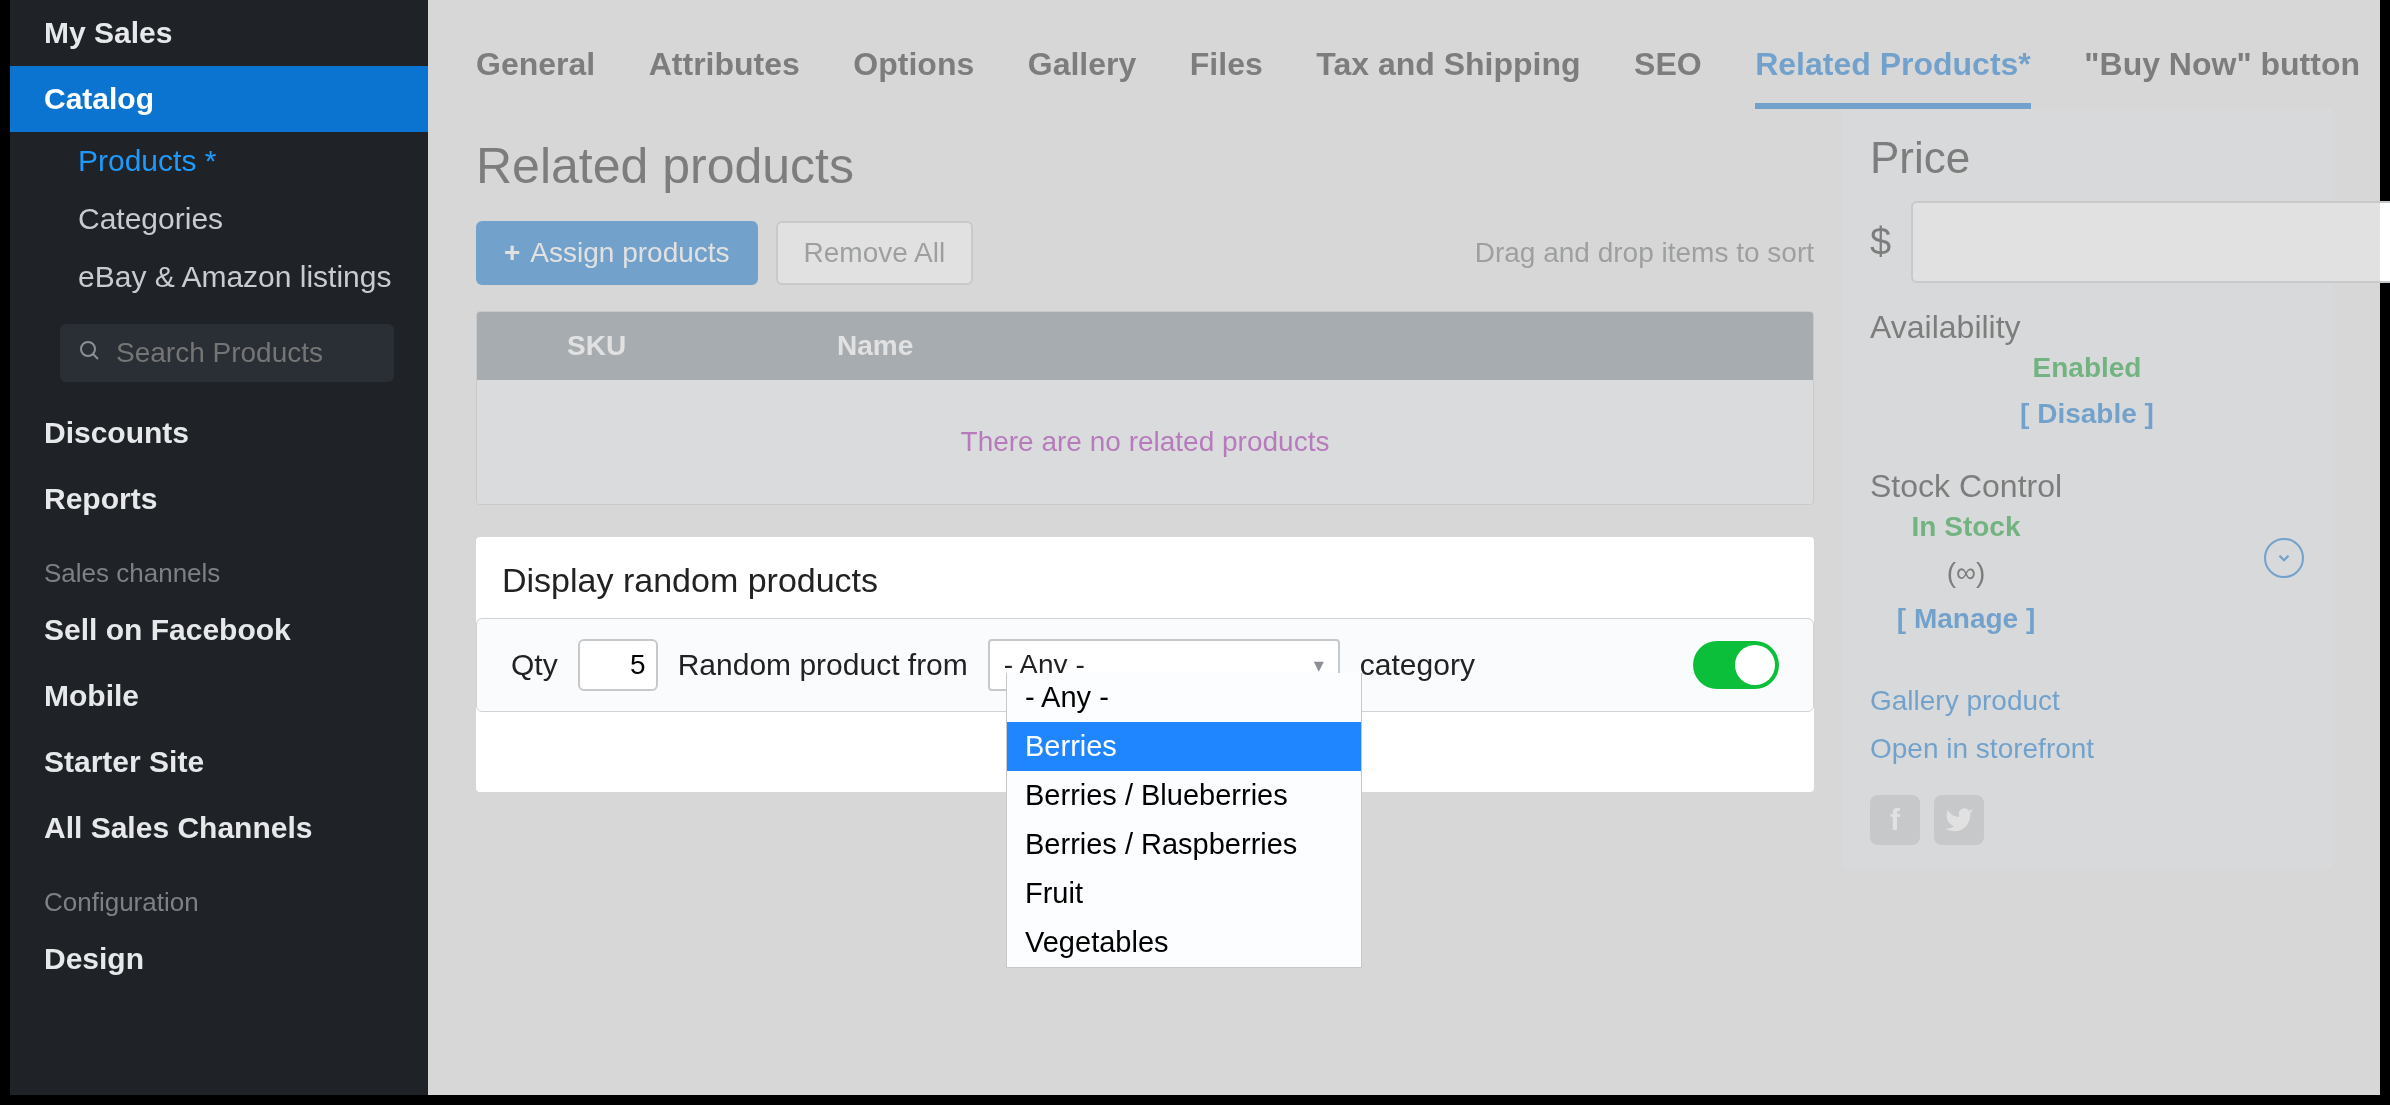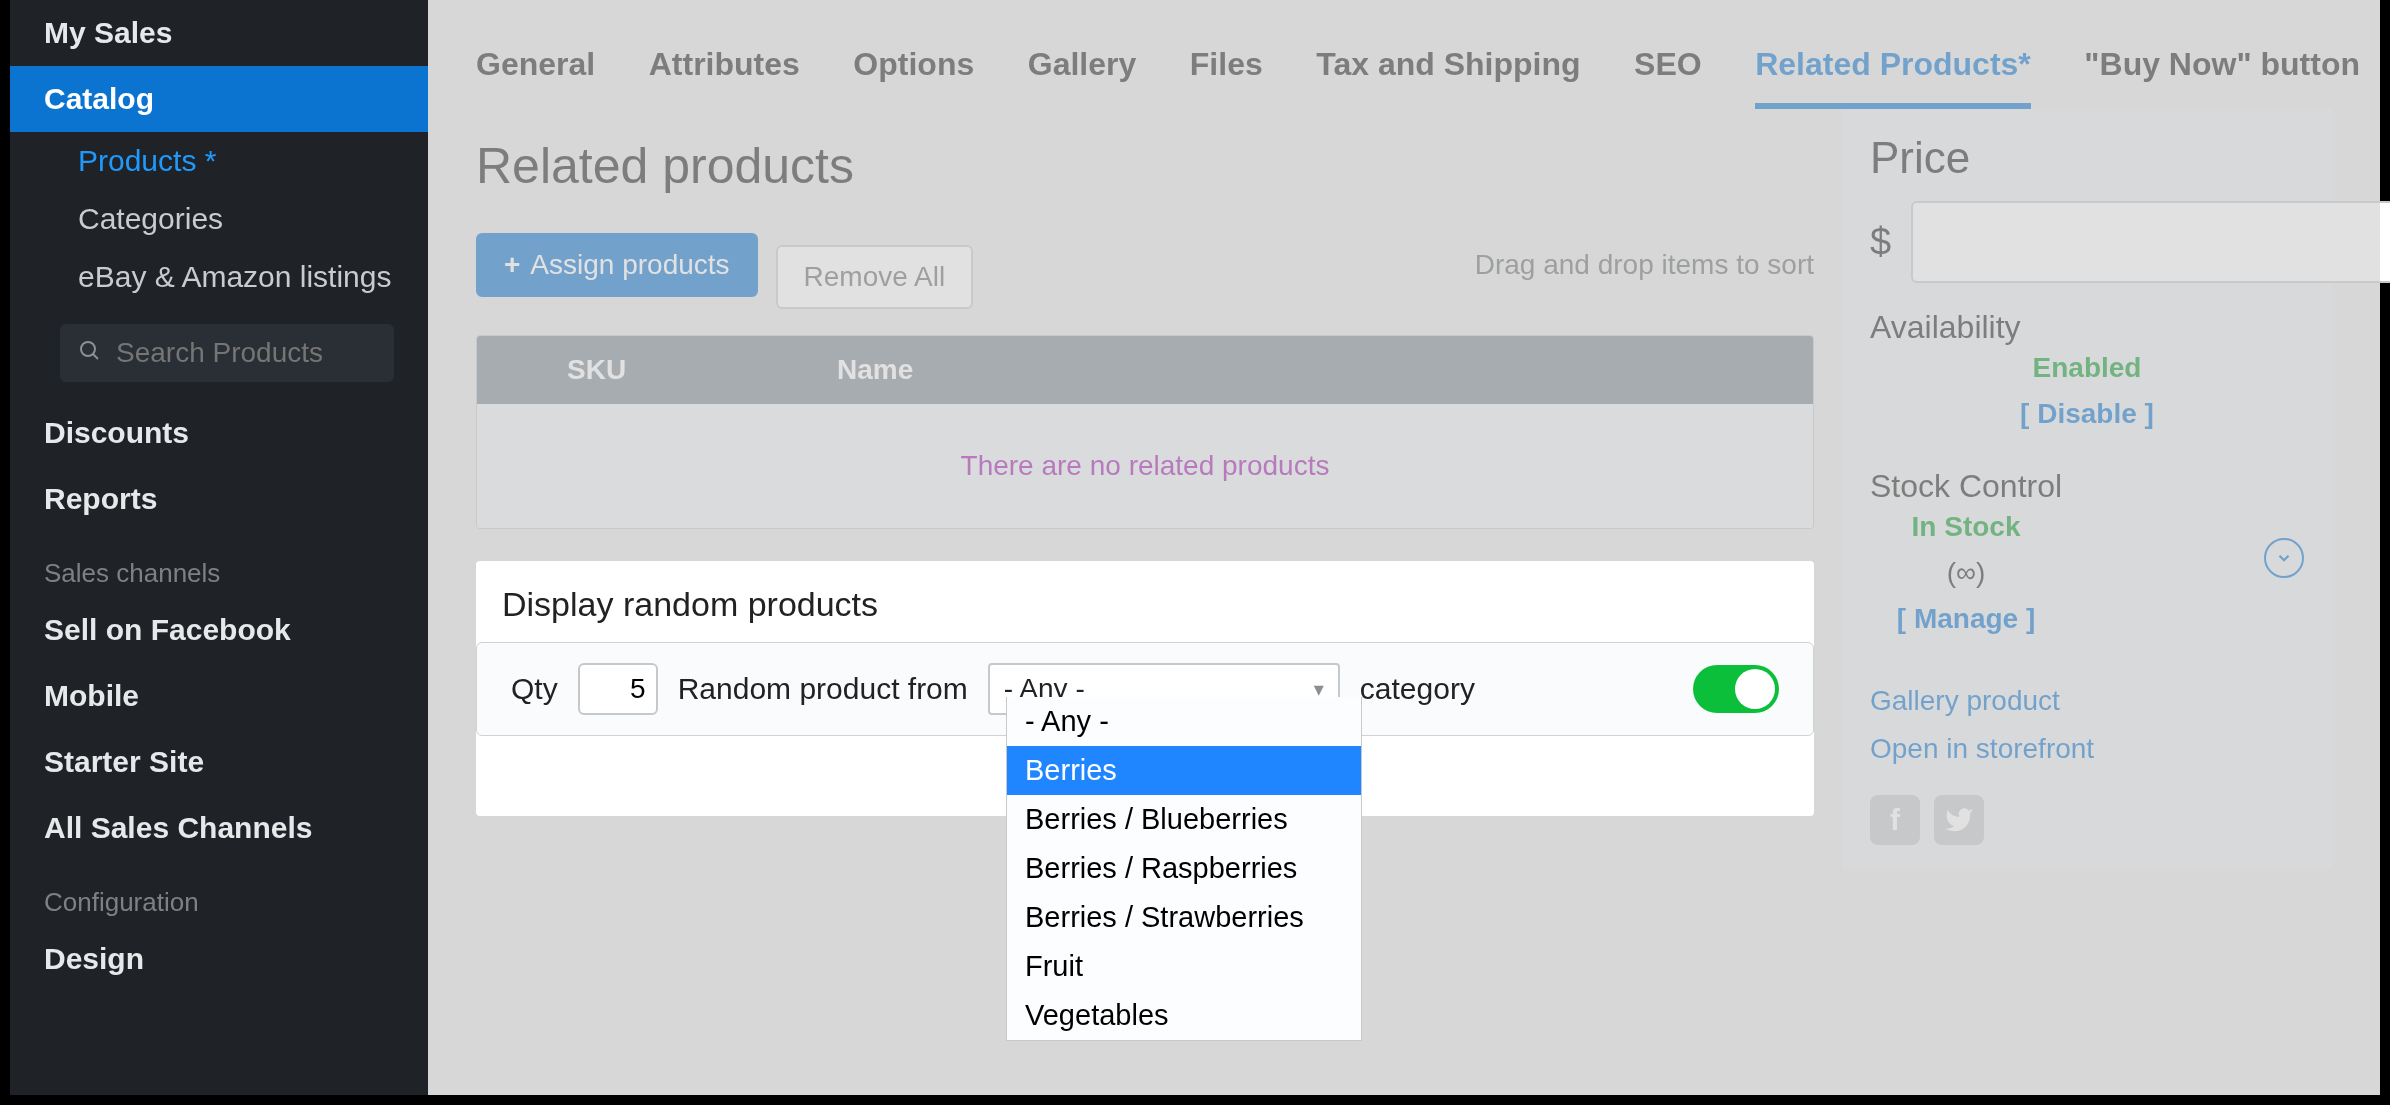--- a/index.html
+++ b/index.html
@@ -107,21 +107,21 @@
   display: inline-flex;
   align-items: center;
   gap: 10px;
   padding: 14px 26px;
   border-radius: 6px;
   font-size: 28px;
   cursor: pointer;
   border: 2px solid transparent;
 }
 .btn-primary { background: #0b74d1; color: #fff; border-color: #0b74d1; }
-.btn-default { background: #fff; color: #6a6d70; border: 2px solid #c6c9cc; margin-top: 24px; }
+.btn-default { background: #fff; color: #6a6d70; border: 2px solid #c6c9cc; }
 .drag-hint { margin-left: auto; color: #6a6d70; font-size: 28px; }
 
 .table {
   border: 1px solid #c6c9cc;
   border-radius: 4px;
   overflow: hidden;
 }
 .table-head {
   display: flex;
   background: #7f8b93;
@@ -354,21 +354,20 @@
             <div class="toggle">
               <div class="knob"></div>
             </div>
           </div>
 
           <div class="dropdown" id="category-dropdown">
               <div class="opt">- Any -</div>
               <div class="opt hover">Berries</div>
               <div class="opt">Berries / Blueberries</div>
               <div class="opt">Berries / Raspberries</div>
-              <div class="opt">Berries / Strawberries</div>
               <div class="opt">Fruit</div>
               <div class="opt">Vegetables</div>
             </div>
         </div>
       </div>
 
       <div class="right-col">
         <div class="panel">
           <h2>Price</h2>
           <div class="price-row">

